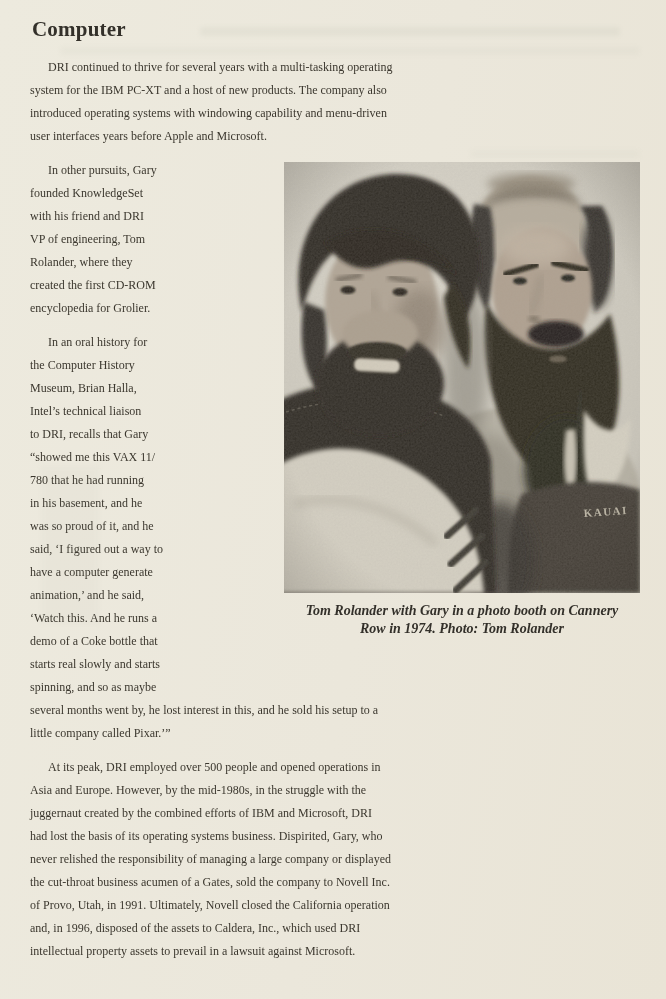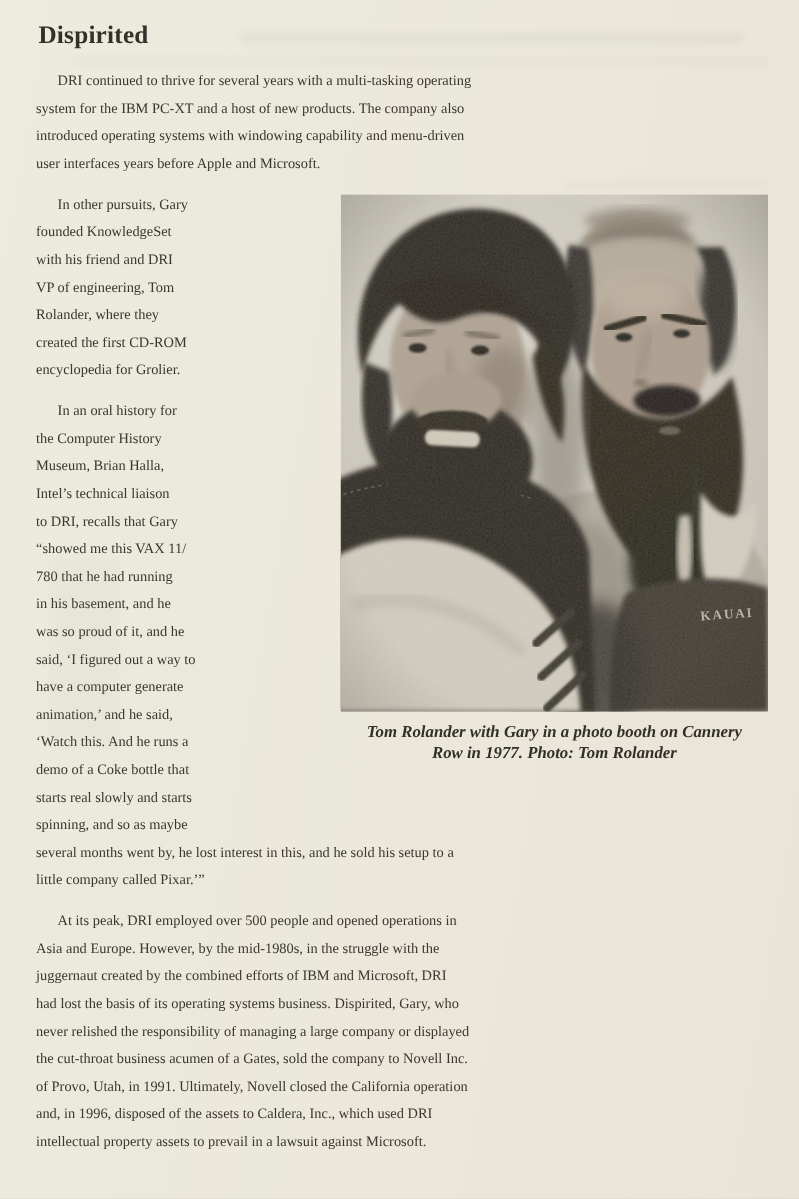--- a/index.html
+++ b/index.html
@@ -54,21 +54,21 @@
 </head>
 <body>
 
 <div class="page">
 
   <div class="bleed b1"></div>
   <div class="bleed b2"></div>
   <div class="bleed b3"></div>
   <div class="bleed b4"></div>
 
-  <h1 class="heading">Dispirited</h1>
+  <h1 class="heading">Computer</h1>
 
   <p class="para">DRI continued to thrive for several years with a multi-tasking operating
 system for the IBM PC-XT and a host of new products. The company also
 introduced operating systems with windowing capability and menu-driven
 user interfaces years before Apple and Microsoft.</p>
 
   <figure class="photo-fig">
     <svg viewBox="0 0 356 431" aria-hidden="true">
       <defs>
         <radialGradient id="bgG" cx="0.42" cy="0.30" r="0.95">
@@ -165,21 +165,21 @@
         <ellipse cx="96" cy="222" rx="64" ry="52" fill="#28231c" filter="url(#s2)"></ellipse>
         <ellipse cx="96" cy="172" rx="38" ry="24" fill="#ab9e8d" filter="url(#s2)"></ellipse>
         <ellipse cx="93" cy="190" rx="30" ry="10" fill="#2a251e" filter="url(#s1)"></ellipse>
         <rect x="70" y="197" width="46" height="13" rx="6" fill="#d6cfbf" stroke="#5d5344" stroke-width="1" transform="rotate(3 93 203)" filter="url(#s1)"></rect>
       </g>
 
       <rect x="0" y="0" width="356" height="431" filter="url(#grain)" opacity="0.20"></rect>
       <rect x="0" y="0" width="356" height="431" fill="url(#vig)"></rect>
     </svg>
     <figcaption>Tom Rolander with Gary in a photo booth on Cannery
-Row in 1977. Photo: Tom Rolander</figcaption>
+Row in 1974. Photo: Tom Rolander</figcaption>
   </figure>
 
   <p class="para">In other pursuits, Gary
 founded KnowledgeSet
 with his friend and DRI
 VP of engineering, Tom
 Rolander, where they
 created the first CD-ROM
 encyclopedia for Grolier.</p>
   <p class="para">In an oral history for

